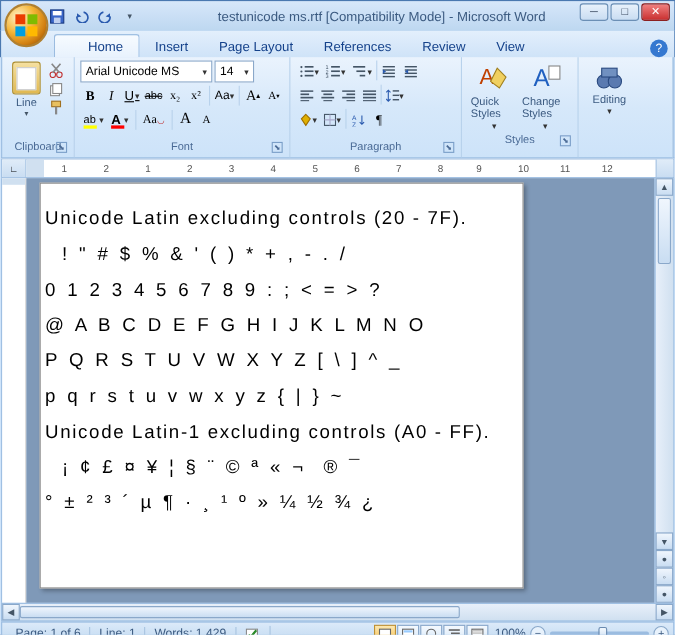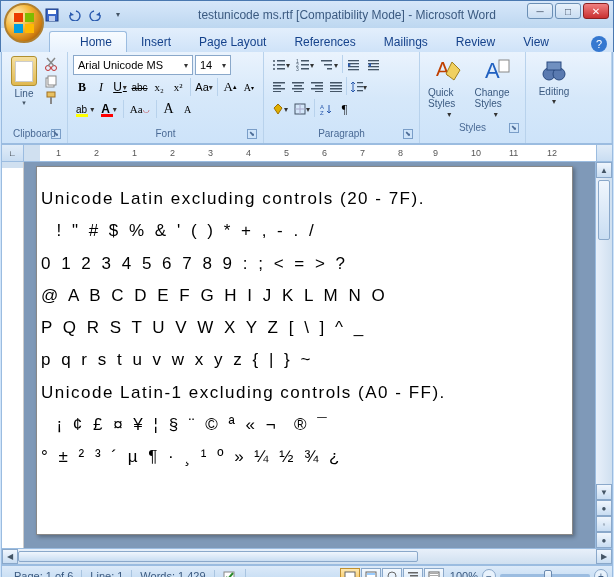--- a/index.html
+++ b/index.html
@@ -70,21 +70,21 @@
 .ruler-h { flex:1; position:relative; overflow:hidden; font-size:8px; color:#666;}
 .ruler-margin { position:absolute; top:0; bottom:0; background:#d0e0f0;}
 .ruler-num { position:absolute; top:3px; font-size:9px; color:#555;}
 .ruler-toggle { width:16px; background:linear-gradient(#e0ecf8,#c9ddf2); border-left:1px solid #9bbce0;}
 
 
 .docwrap { position:relative; height: 386px; margin:0 1px; border-left:1px solid #9bbce0; border-right:1px solid #9bbce0; display:flex;}
 .vruler { width:22px; background:#fff; border-right:1px solid #ccc; position:relative;}
 .vruler-margin{position:absolute;left:0;right:0;background:#d0e0f0;}
 .docarea { flex:1; background:#7f99b8; overflow:hidden; position:relative;}
-.page { position:absolute; left:12px; top:4px; width:537px; background:#fff; border:1px solid #888; box-shadow:2px 2px 4px rgba(0,0,0,.3); padding: 16px 4px 60px 4px;}
+.page { position:absolute; left:12px; top:4px; width:440px; background:#fff; border:1px solid #888; box-shadow:2px 2px 4px rgba(0,0,0,.3); padding: 16px 4px 60px 4px;}
 .doc-line { font-family: Arial, sans-serif; font-size: 17px; letter-spacing: 3px; line-height:1.9; white-space:pre;}
 .doc-line.heading { letter-spacing: 1.5px;}
 .vscroll { width:17px; background:linear-gradient(90deg,#e8f0fa,#d0e0f0); border-left:1px solid #9bbce0; position:relative;}
 .vscroll .thumb{position:absolute; left:2px; right:2px; top:18px; height:60px; background:linear-gradient(#f0f6fd,#c9ddf2); border:1px solid #8aa8ca; border-radius:2px;}
 .vscroll .arr{position:absolute;left:0;right:0;height:16px;background:linear-gradient(#f0f6fd,#c9ddf2);border:1px solid #8aa8ca;display:flex;align-items:center;justify-content:center;font-size:8px;color:#456;}
 .hscroll { height:17px; background:linear-gradient(#e8f0fa,#d0e0f0); border:1px solid #9bbce0; margin:0 1px; display:flex; position:relative;}
 .hscroll .track{flex:1; position:relative; margin:0 16px;}
 .hscroll .thumb{position:absolute; top:2px; bottom:2px; left:0; width:400px; background:linear-gradient(#f0f6fd,#c9ddf2); border:1px solid #8aa8ca; border-radius:2px;}
 .hscroll .arr{position:absolute;top:0;bottom:0;width:16px;background:linear-gradient(#f0f6fd,#c9ddf2);border:1px solid #8aa8ca;display:flex;align-items:center;justify-content:center;font-size:8px;color:#456;}
 
@@ -142,21 +142,20 @@
     <div style="background:#009ee0"></div>
       <div style="background:#ffb900"></div>
   </div>
 </div>
 
 <div class="tabsrow">
   <div class="tab active">Home</div>
   <div class="tab">Insert</div>
   <div class="tab">Page Layout</div>
   <div class="tab">References</div>
-  <div class="tab">Mailings</div>
   <div class="tab">Review</div>
   <div class="tab">View</div>
   <div class="help-icon">?</div>
 </div>
 
 <div class="ribbon">
 
   <div class="group" style="width:66px;">
     <div class="group-body">
       <div class="clip-big">

